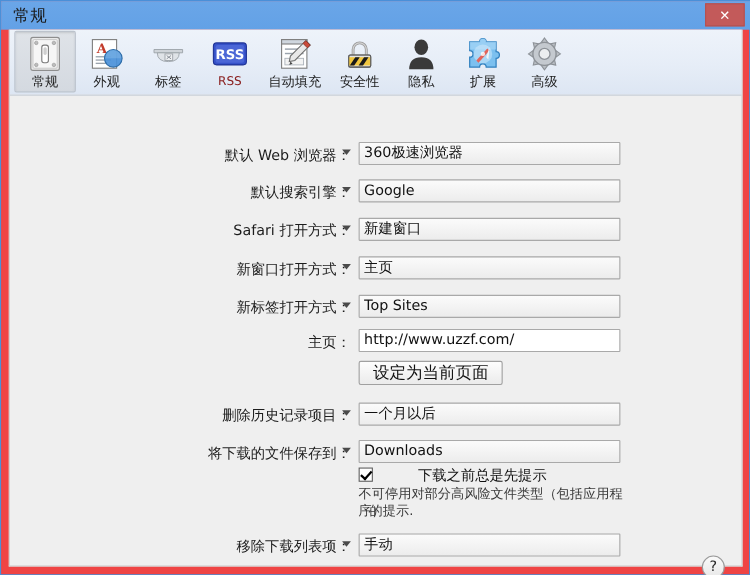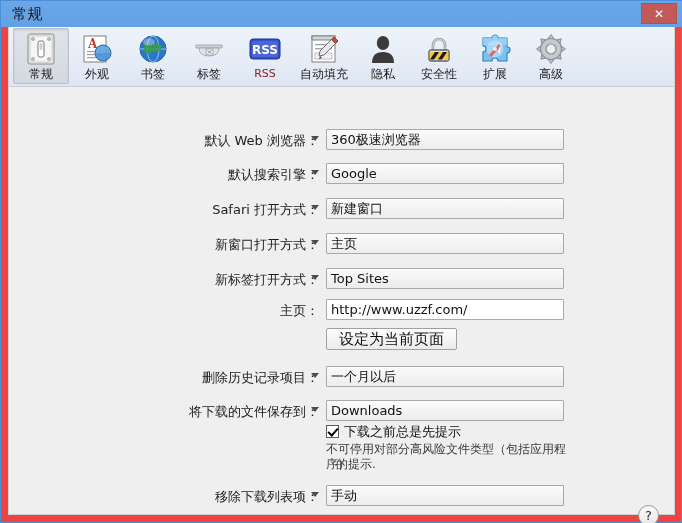--- a/index.html
+++ b/index.html
@@ -270,34 +270,20 @@
             <rect x="6" y="21" width="14" height="1.2" fill="#9aa3ad"></rect>
             <rect x="6" y="24" width="10" height="1.2" fill="#9aa3ad"></rect>
             <circle cx="22" cy="20" r="8" fill="#4a90d9" opacity="0.92"></circle>
             <path d="M14 20 a8 8 0 0 1 16 0 z" fill="#7fb6e8" opacity="0.55"></path>
             <circle cx="22" cy="20" r="8" fill="none" stroke="#2d6ca8" stroke-width="1"></circle>
           </svg>
         </span>
         <span class="tlabel">外观</span>
       </div>
 
-      <div class="tool">
-        <span class="icon">
-          <svg width="32" height="32" viewBox="0 0 32 32">
-            <circle cx="16" cy="16" r="13" fill="#1f5fa8"></circle>
-            <circle cx="16" cy="16" r="13" fill="none" stroke="#16457a" stroke-width="1"></circle>
-            <path d="M16 3 a13 13 0 0 1 0 26 a13 13 0 0 1 0 -26 z" fill="#2a76c9"></path>
-            <ellipse cx="16" cy="16" rx="6" ry="13" fill="none" stroke="#a9d4f5" stroke-width="1" opacity="0.8"></ellipse>
-            <line x1="3" y1="16" x2="29" y2="16" stroke="#a9d4f5" stroke-width="1" opacity="0.8"></line>
-            <path d="M7 10 q5 3 10 1 q5 -2 8 2 l-2 6 q-6 -2 -9 1 q-4 3 -7 -2 z" fill="#3d9a4a" opacity="0.85"></path>
-            <ellipse cx="12" cy="9" rx="6" ry="3.5" fill="#ffffff" opacity="0.33"></ellipse>
-          </svg>
-        </span>
-        <span class="tlabel">书签</span>
-      </div>
 
       <div class="tool">
         <span class="icon">
           <svg width="34" height="30" viewBox="0 0 34 30">
             <path d="M4 11 h26 v3 h-26 z" fill="#cfd4d9" stroke="#9aa0a6" stroke-width="0.8"></path>
             <path d="M7 14 q0 8 10 8 q10 0 10 -8 z" fill="#dfe3e7" stroke="#9aa0a6" stroke-width="0.8"></path>
             <rect x="14" y="15" width="7" height="6" fill="#eef0f2" stroke="#9aa0a6" stroke-width="0.8"></rect>
             <path d="M15.5 16.5 l4 3 M19.5 16.5 l-4 3" stroke="#8a9098" stroke-width="0.9"></path>
           </svg>
         </span>
@@ -327,40 +313,40 @@
             <path d="M26 4 l4 4 l-2.5 2.5 l-4 -4 z" fill="#c94a3a" stroke="#8e2e22" stroke-width="0.8"></path>
             <path d="M12 23 l-1 3 l3 -1 z" fill="#4a4a4a"></path>
           </svg>
         </span>
         <span class="tlabel">自动填充</span>
       </div>
 
       <div class="tool">
         <span class="icon">
           <svg width="30" height="32" viewBox="0 0 30 32">
-            <ellipse cx="15" cy="10" rx="6.2" ry="7" fill="#3a3a3a"></ellipse>
-            <path d="M4 30 q0 -11 11 -11 q11 0 11 11 z" fill="#3a3a3a"></path>
-          </svg>
-        </span>
-        <span class="tlabel">隐私</span>
-      </div>
-
-      <div class="tool">
-        <span class="icon">
-          <svg width="30" height="32" viewBox="0 0 30 32">
             <path d="M9 17 v-5 a6 6 0 0 1 12 0 v5" fill="none" stroke="#9a9a9a" stroke-width="2.6"></path>
             <path d="M9 17 v-5 a6 6 0 0 1 12 0 v5" fill="none" stroke="#d2d2d2" stroke-width="1.1"></path>
             <rect x="5" y="17" width="20" height="11" rx="1.5" fill="#e3e3e3" stroke="#6e6e6e" stroke-width="1"></rect>
             <rect x="5" y="19" width="20" height="7.5" fill="#f0c640"></rect>
             <path d="M6 26.5 l5 -7.5 h4 l-5 7.5 z" fill="#1a1a1a"></path>
             <path d="M14 26.5 l5 -7.5 h4 l-5 7.5 z" fill="#1a1a1a"></path>
             <rect x="5" y="17" width="20" height="11" rx="1.5" fill="none" stroke="#5e5e5e" stroke-width="1"></rect>
           </svg>
         </span>
         <span class="tlabel">安全性</span>
+      </div>
+
+      <div class="tool">
+        <span class="icon">
+          <svg width="30" height="32" viewBox="0 0 30 32">
+            <ellipse cx="15" cy="10" rx="6.2" ry="7" fill="#3a3a3a"></ellipse>
+            <path d="M4 30 q0 -11 11 -11 q11 0 11 11 z" fill="#3a3a3a"></path>
+          </svg>
+        </span>
+        <span class="tlabel">隐私</span>
       </div>
 
       <div class="tool">
         <span class="icon">
           <svg width="32" height="32" viewBox="0 0 32 32">
             <path d="M4 5 h9 a3 3 0 0 1 6 0 h9 v9 a3 3 0 0 1 0 6 v8 h-9 a3 3 0 0 0 -6 0 h-9 v-9 a3 3 0 0 0 0 -6 z" fill="#7cc0ef" stroke="#2f7fbe" stroke-width="1.1"></path>
             <path d="M4 5 h9 a3 3 0 0 1 6 0 h9 v7 h-24 z" fill="#a5d6f6" opacity="0.7"></path>
             <circle cx="16" cy="16" r="8.5" fill="#cfe9fb" opacity="0.55"></circle>
             <path d="M10 22 L20 11 L22 13 L12 24 z" fill="#e8564a" opacity="0.9"></path>
             <path d="M22 10 L21 21 L19 19 z" fill="#f0f4f8"></path>
@@ -463,21 +449,21 @@
       <div class="lblwrap" style="top:315px;">
         <span class="flabel">将下载的文件保存到：</span>
       </div>
       <div class="comboWrap" style="left:317px; top:312px;">
         <select class="combo">
           <option>Downloads</option>
         </select>
         <span class="arrow"></span>
       </div>
 
-      <div class="checkrow" style="left:317px; top:335px;">
+      <div class="checkrow" style="left:317px; top:335px;gap:36px;">
         <span class="checkbox checked"></span>
         <span class="checklabel">下载之前总是先提示</span>
       </div>
 
       <div class="hinttext" style="left:317px; top:354px;">不可停用对部分高风险文件类型（包括应用程序）</div>
       <div class="hinttext" style="left:327px; top:369px;">的提示.</div>
 
       <div class="lblwrap" style="top:400px;">
         <span class="flabel">移除下载列表项：</span>
       </div>

